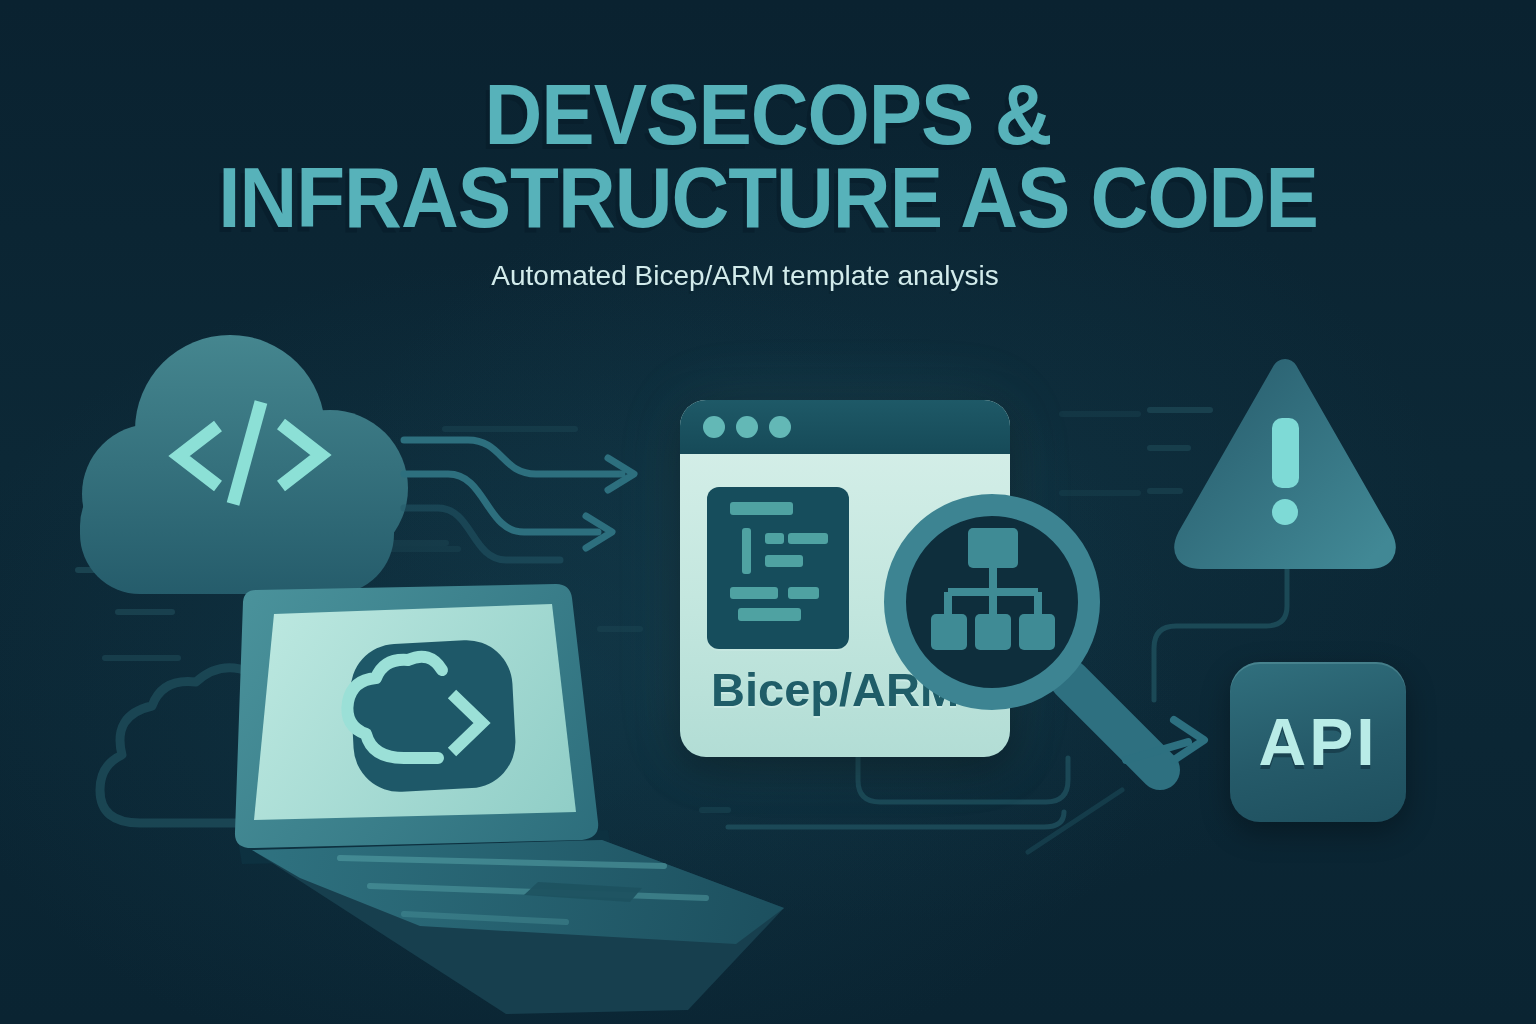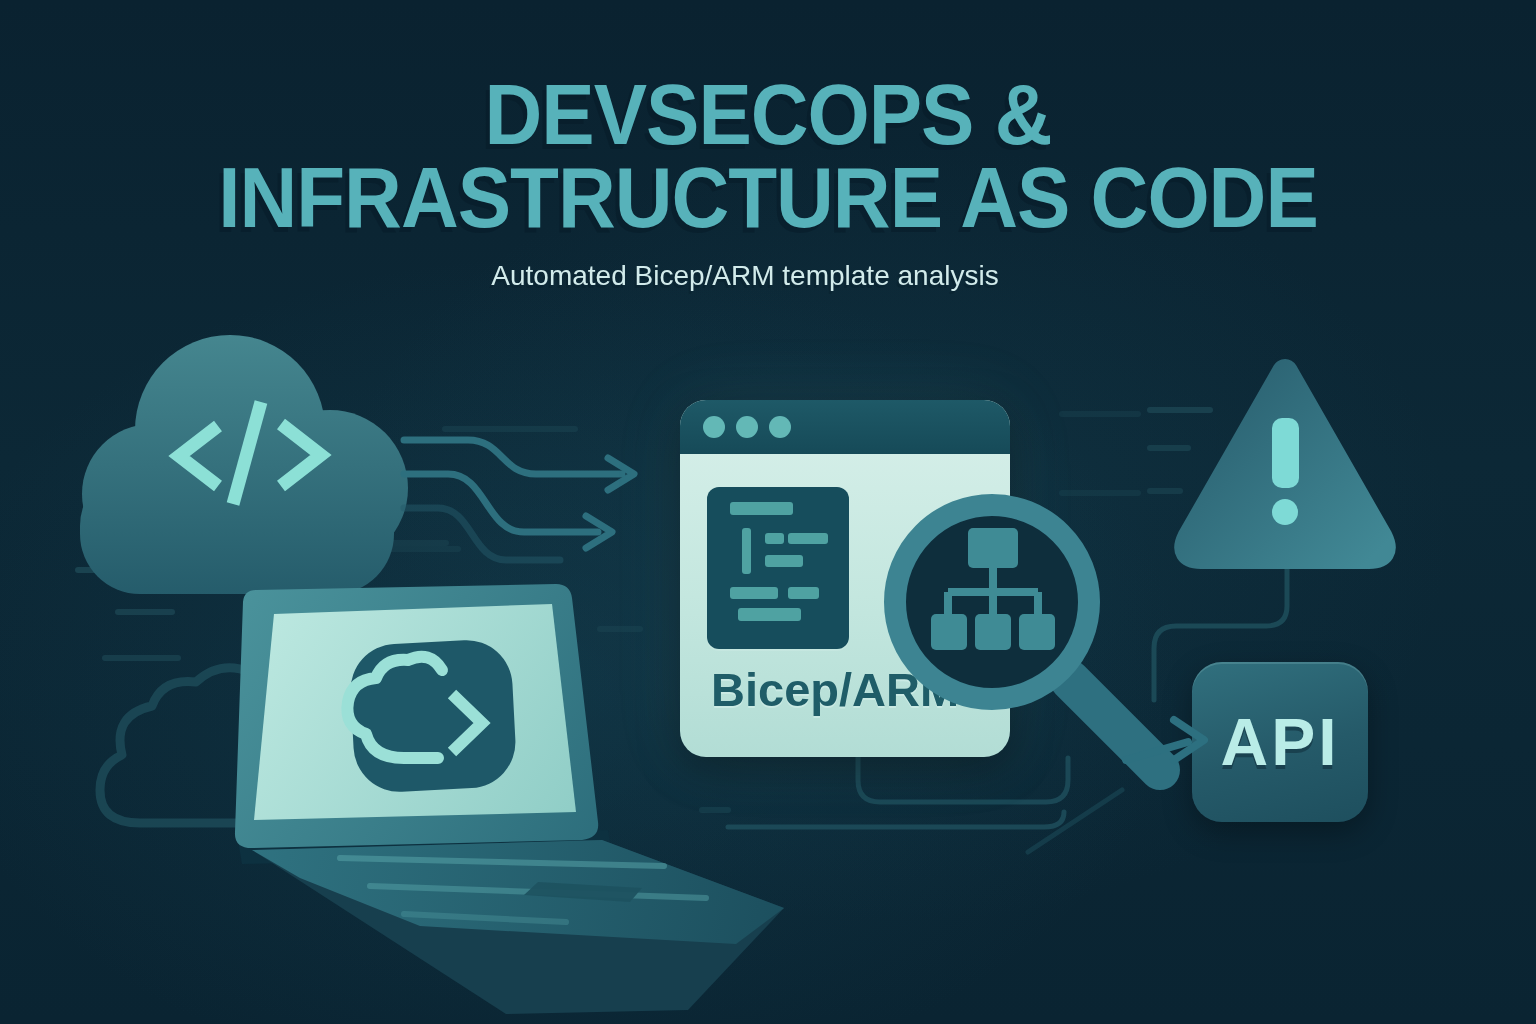--- a/index.html
+++ b/index.html
@@ -50,21 +50,21 @@
   }
   .window .bar{position:absolute;background:#4fa2a2;border-radius:3px;}
   .window .label{
     position:absolute;left:31px;top:262px;
     font-size:47px;font-weight:bold;color:#1f5d68;letter-spacing:0;
     text-shadow:0 2px 0 rgba(235,252,250,.35);white-space:nowrap;
   }
 
   
   .apibox{
-    position:absolute;left:1192px;top:662px;width:176px;height:160px;
+    position:absolute;left:1230px;top:662px;width:176px;height:160px;
     border-radius:30px;
     background:linear-gradient(165deg,#31707e 0%,#255a69 55%,#1e4f5e 100%);
     box-shadow:inset 0 2px 0 rgba(180,230,225,.18), 0 10px 30px rgba(0,0,0,.30);
     display:flex;align-items:center;justify-content:center;
   }
   .apibox .apitext{
     font-size:66px;font-weight:bold;color:#b9ece7;letter-spacing:3px;
     text-shadow:0 4px 0 rgba(10,35,48,.45);
   }
 </style>

